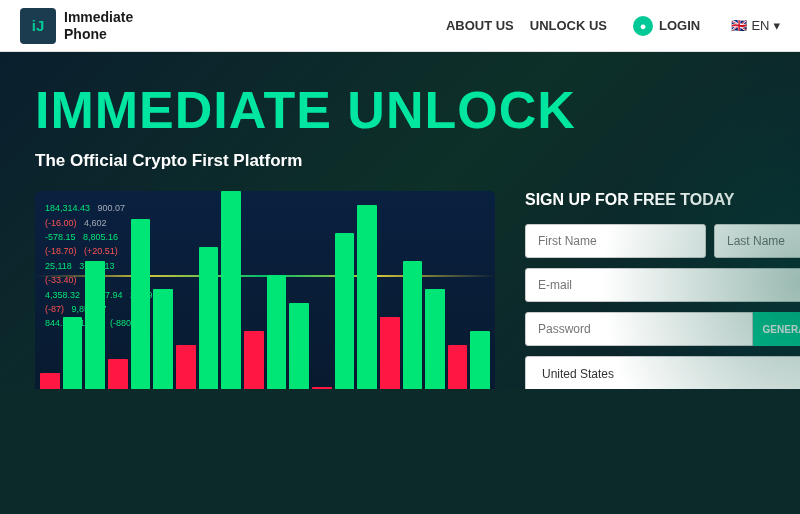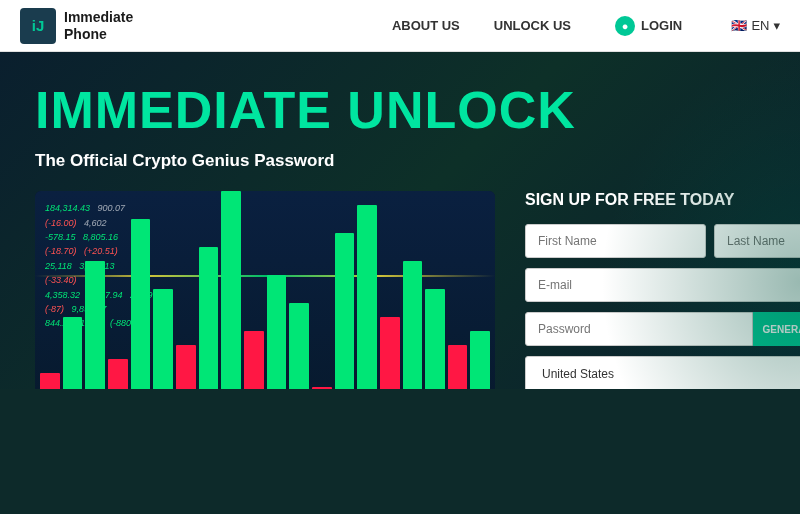--- a/index.html
+++ b/index.html
@@ -40,21 +40,21 @@
     }
     .logo-text {
       font-size: 14px;
       font-weight: bold;
       color: #1a1a1a;
       line-height: 1.2;
     }
     nav {
       display: flex;
       align-items: center;
-      gap: 34px;
+      gap: 16px;
     }
     .nav-link {
       font-size: 13px;
       font-weight: 600;
       color: #333;
       cursor: pointer;
       text-decoration: none;
     }
     .login-area {
       display: flex;
@@ -149,21 +149,20 @@
       flex-shrink: 0;
       position: relative;
       background: #0a1530;
     }
     .chart-bg {
       width: 100%;
       height: 100%;
       background: linear-gradient(180deg, #0a2040 0%, #061828 100%);
       position: relative;
       overflow: hidden;
-      font-style: italic;
     }
     
     .chart-bars {
       position: absolute;
       bottom: 0;
       left: 0;
       right: 0;
       height: 100%;
       display: flex;
       align-items: flex-end;
@@ -327,21 +326,21 @@
     <div class="lang-selector">
       <span class="phone-flag">🇬🇧</span>
       <span>EN</span>
       <span>▾</span>
     </div>
   </nav>
 </header>
 
 <div class="main-content">
   <h1 class="hero-title">IMMEDIATE UNLOCK</h1>
-  <p class="hero-subtitle">The Official Crypto Genius Password</p>
+  <p class="hero-subtitle">The Official Crypto First Platform</p>
 
   <div class="content-row">
 
     <div class="trading-image">
       <div class="chart-bg">
         <div class="chart-numbers">
           <span class="number-green">184,314.43</span> &nbsp; 900.07<br>
           <span class="number-red">(-16.00)</span> &nbsp; 4,602<br>
           <span class="number-green">-578.15 &nbsp; 8,805.16</span><br>
           <span class="number-red">(-18.70) &nbsp; (+20.51)</span><br>

